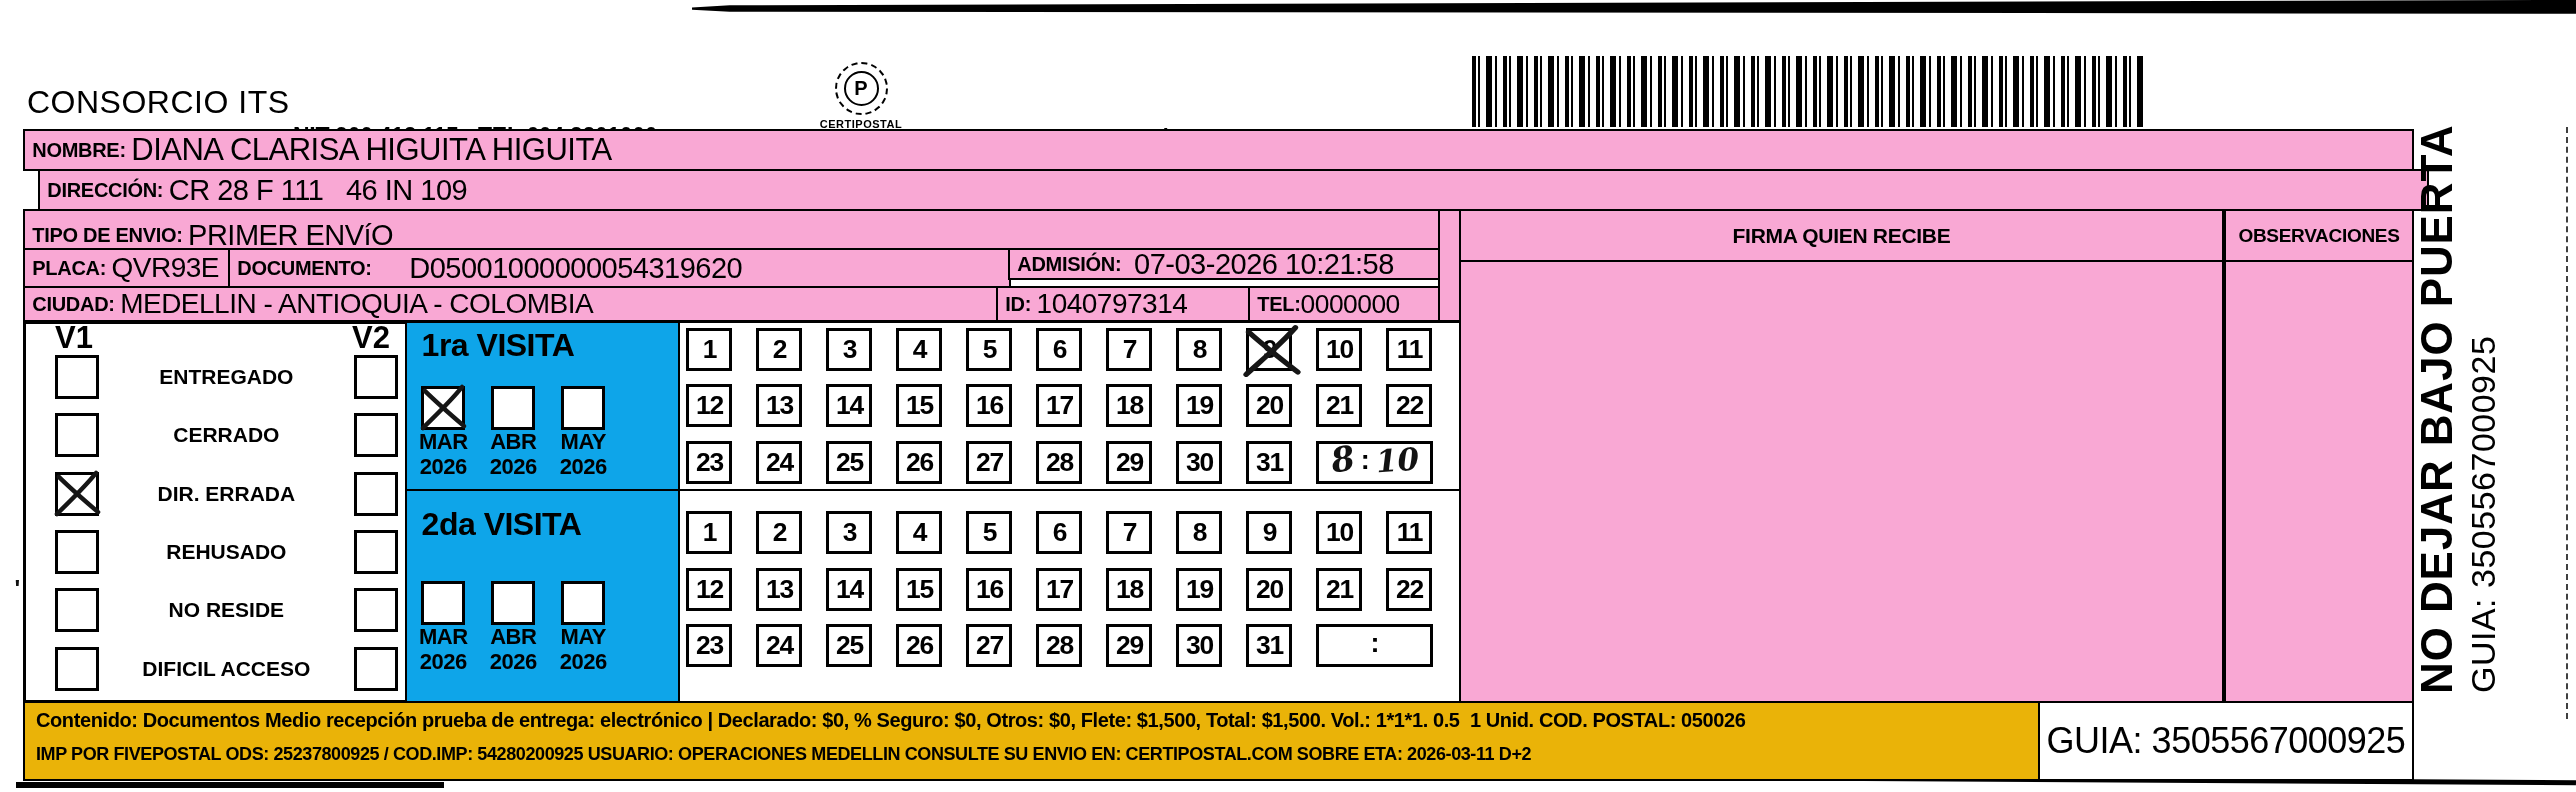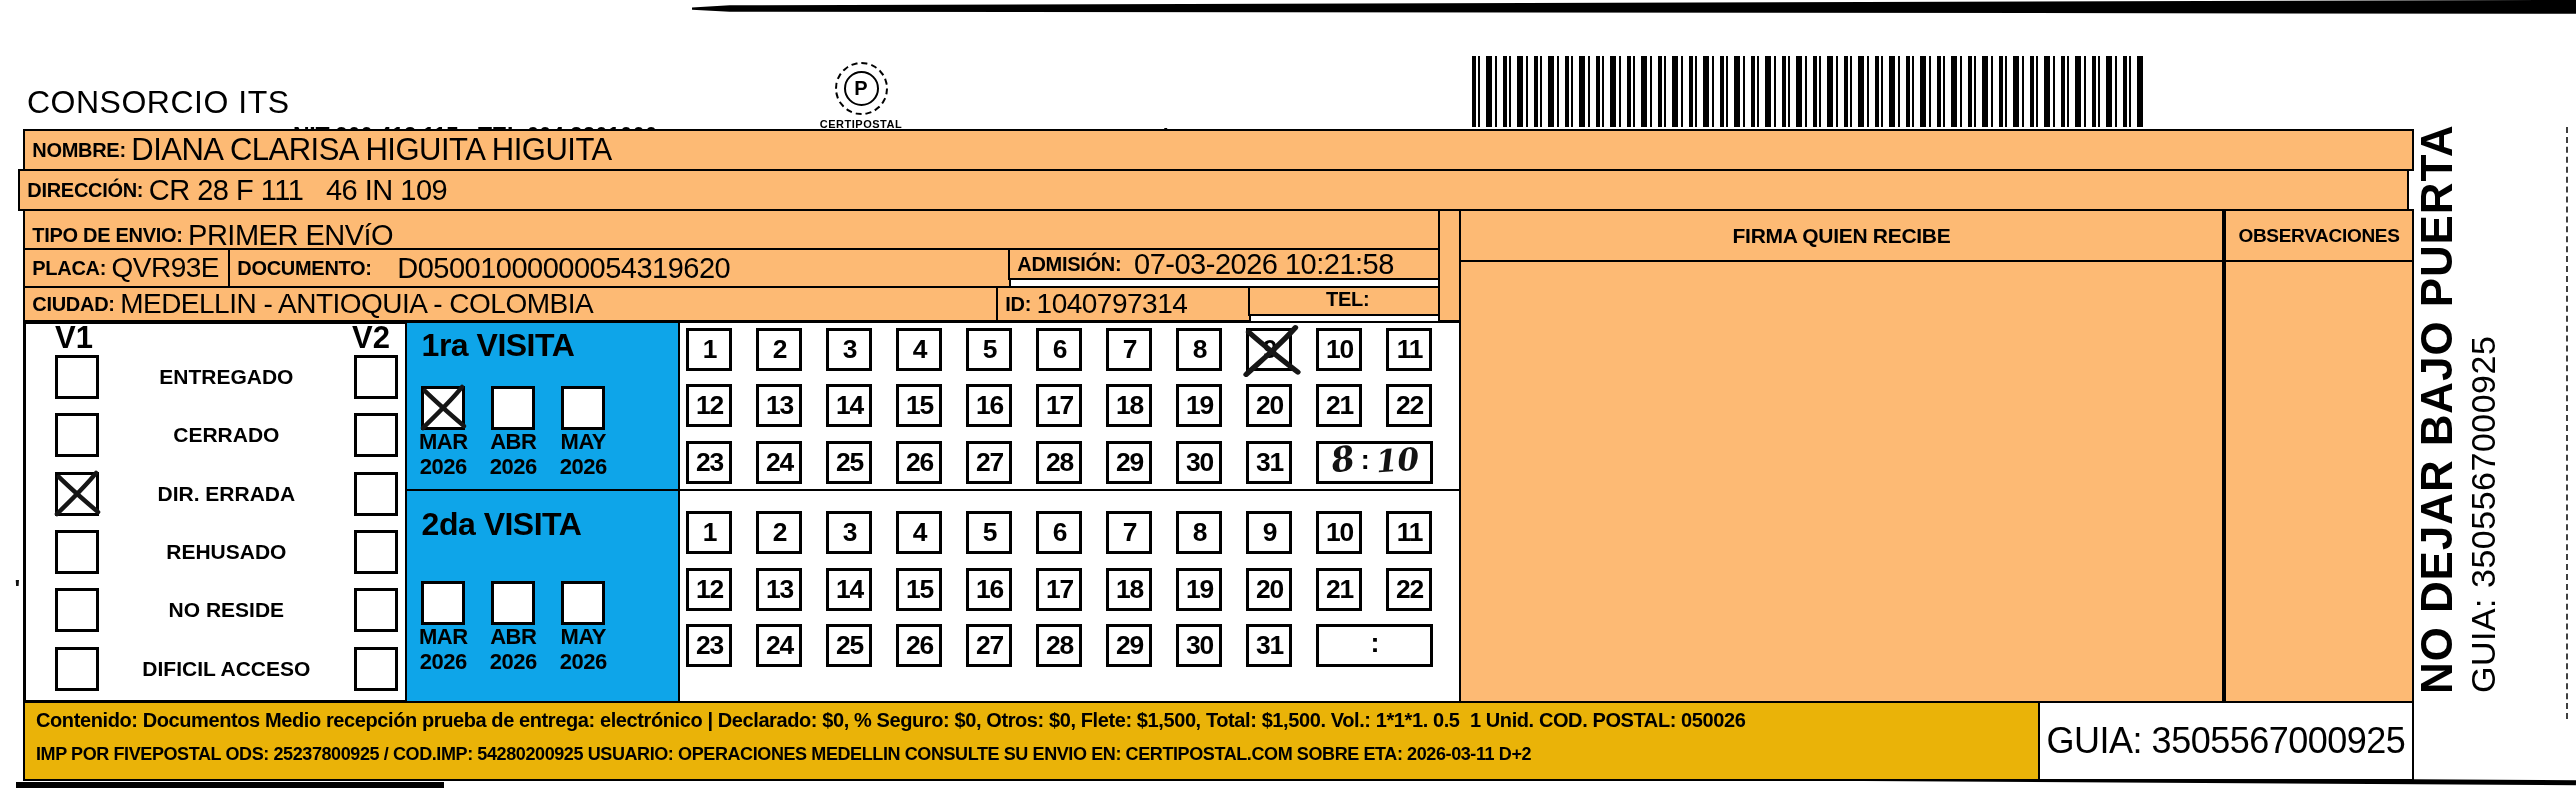--- a/index.html
+++ b/index.html
@@ -23,21 +23,21 @@
              display:flex;align-items:center;justify-content:center;}
   .logo-core{width:31px;height:31px;border:2.7px solid #000;border-radius:50%;display:flex;
              align-items:center;justify-content:center;font-size:20px;font-weight:700;}
   .logo-name{font-size:11px;font-weight:700;letter-spacing:0.5px;margin-top:2.7px;}
   .logo-dots{width:84px;margin:1.8px auto 0;border-top:2.7px dotted #000;}
   .barcode{position:absolute;left:1472px;top:56px;width:673px;height:71px;
     background:repeating-linear-gradient(90deg,#000 0 3.6px,#fff 3.6px 6.4px,#000 6.4px 8.2px,#fff 8.2px 13.7px,
                #000 13.7px 20px,#fff 20px 23px,#000 23px 24.6px,#fff 24.6px 31px);}
 
   
-  .cell{position:absolute;border:2.7px solid #000;box-sizing:border-box;background:#fdba74;
+  .cell{position:absolute;border:2.7px solid #000;box-sizing:border-box;background:#f9a8d4;
         display:flex;align-items:center;overflow:hidden;}
   .cell .lab{font-weight:700;font-size:20px;padding:0 5.5px 0 7.3px;letter-spacing:-0.3px;flex:none;}
   .cell .val{font-size:29px;white-space:pre;letter-spacing:-0.5px;}
   .cell .val.tight{margin-left:0;}
   .hdrcell{justify-content:center;}
   .hdrcell .hdr{font-weight:700;font-size:21px;letter-spacing:-0.3px;}
 
   
   .status-box{position:absolute;left:23px;top:321px;width:385px;height:382px;border:3.6px solid #000;
               box-sizing:border-box;background:#fff;}
@@ -121,49 +121,49 @@
   <div class="hblock" style="left:947px;top:71px;font-size:23px;">
     <div>CERTIPOSTAL SAS | 900 151 122 - 2</div>
     <div style="font-size:18px;">Carrera 80d N 18 16  Lic. 2519 De Octubre 23 De 2015</div>
   </div>
   <div class="barcode"></div>
 
   <div class="cell" style="left:23px;top:129px;width:2391px;height:42px;">
     <span class="lab">NOMBRE:</span>
     <span class="val" style="font-size:31px;">DIANA CLARISA HIGUITA HIGUITA</span>
   </div>
-  <div class="cell" style="left:18px;top:169px;width:2391px;height:42px;">
+  <div class="cell" style="left:38px;top:169px;width:2391px;height:42px;">
     <span class="lab">DIRECCIÓN:</span>
     <span class="val">CR 28 F 111   46 IN 109</span>
   </div>
   <div class="cell" style="left:23px;top:209px;width:1418px;height:52px;">
     <span class="lab">TIPO DE ENVIO:</span>
     <span class="val">PRIMER ENVíO</span>
   </div>
   <div class="cell" style="left:23px;top:248px;width:208px;height:40px;">
     <span class="lab">PLACA:</span>
     <span class="val" style="font-size:28px;">QVR93E</span>
   </div>
   <div class="cell" style="left:228px;top:248px;width:783px;height:40px;">
     <span class="lab">DOCUMENTO:</span>
-    <span class="val" style="margin-left:20px;">D05001000000054319620</span>
+    <span class="val" style="margin-left:32px;">D05001000000054319620</span>
   </div>
   <div class="cell" style="left:1008px;top:248px;width:433px;height:32px;">
     <span class="lab">ADMISIÓN:</span>
     <span class="val" style="margin-left:7.3px;">07-03-2026 10:21:58</span>
   </div>
   <div class="cell" style="left:23px;top:286px;width:976px;height:36px;">
     <span class="lab">CIUDAD:</span>
     <span class="val" style="font-size:28px;">MEDELLIN - ANTIOQUIA - COLOMBIA</span>
   </div>
   <div class="cell" style="left:996px;top:286px;width:255px;height:36px;">
     <span class="lab">ID:</span>
     <span class="val" style="font-size:28px;">1040797314</span>
   </div>
-  <div class="cell" style="left:1248px;top:286px;width:192px;height:30px;flex-direction:column;">
+  <div class="cell" style="left:1248px;top:286px;width:192px;height:36px;">
     <span class="lab" style="padding-right:0;">TEL:</span>
     <span class="val tight" style="font-size:26.4px;">0000000</span>
   </div>
 
   <div class="cell" style="left:1438px;top:209px;width:24px;height:113px;"></div>
 
   <div class="cell hdrcell" style="left:1459px;top:209px;width:765px;height:53px;">
     <span class="hdr">FIRMA QUIEN RECIBE</span>
   </div>
   <div class="cell hdrcell" style="left:2224px;top:209px;width:190px;height:53px;">

